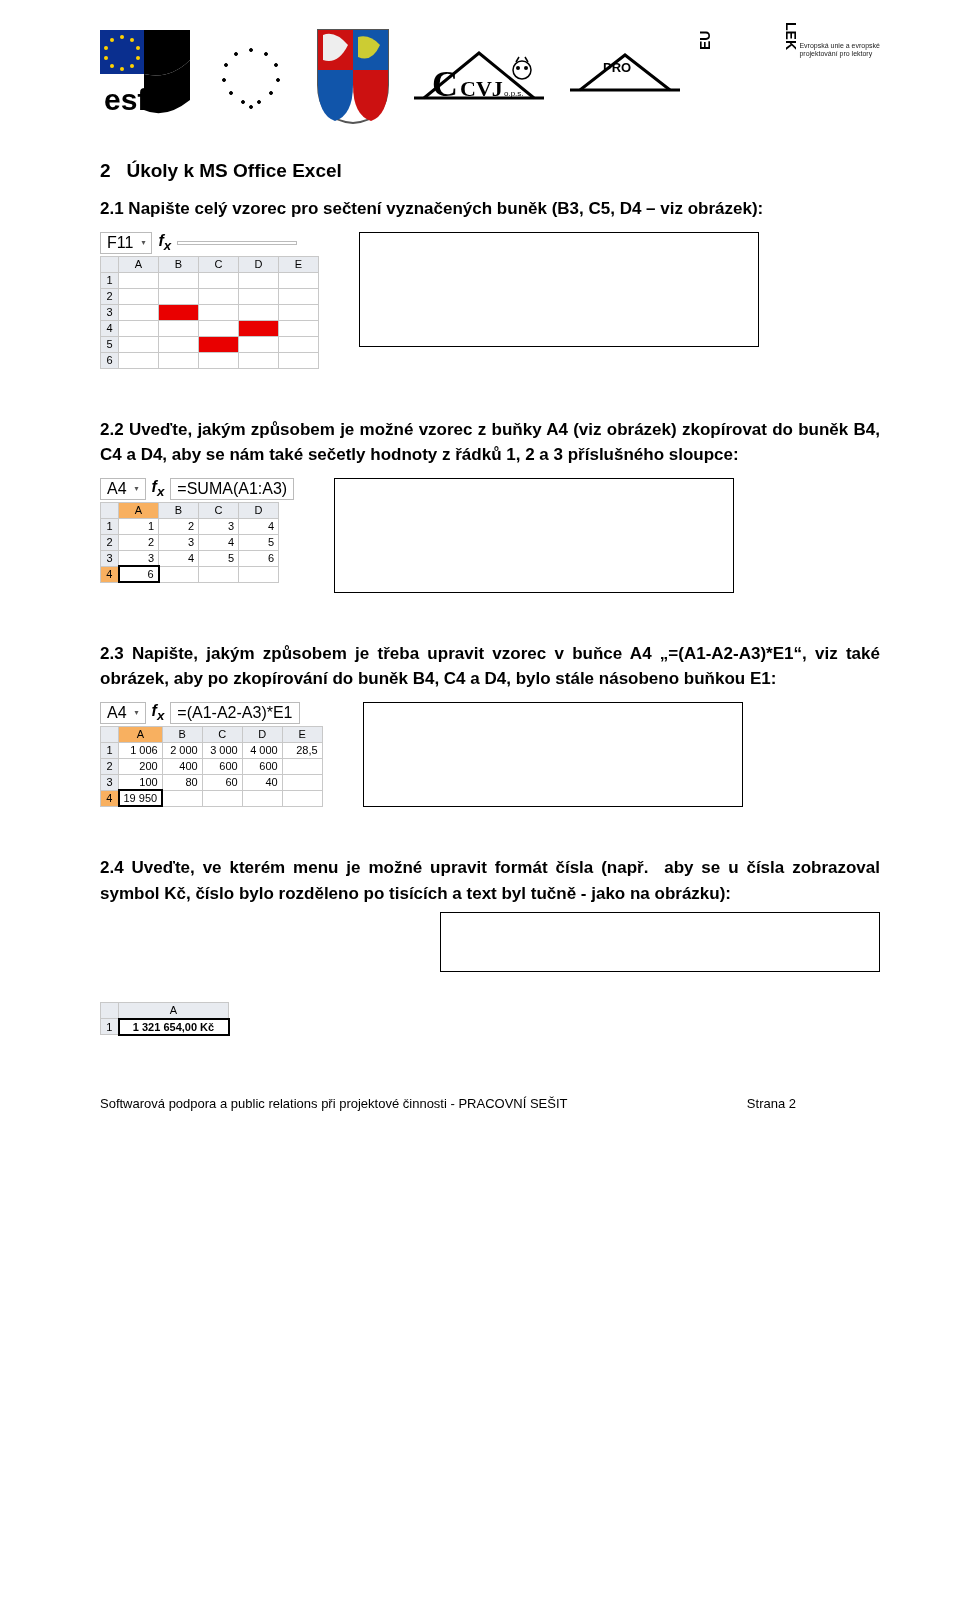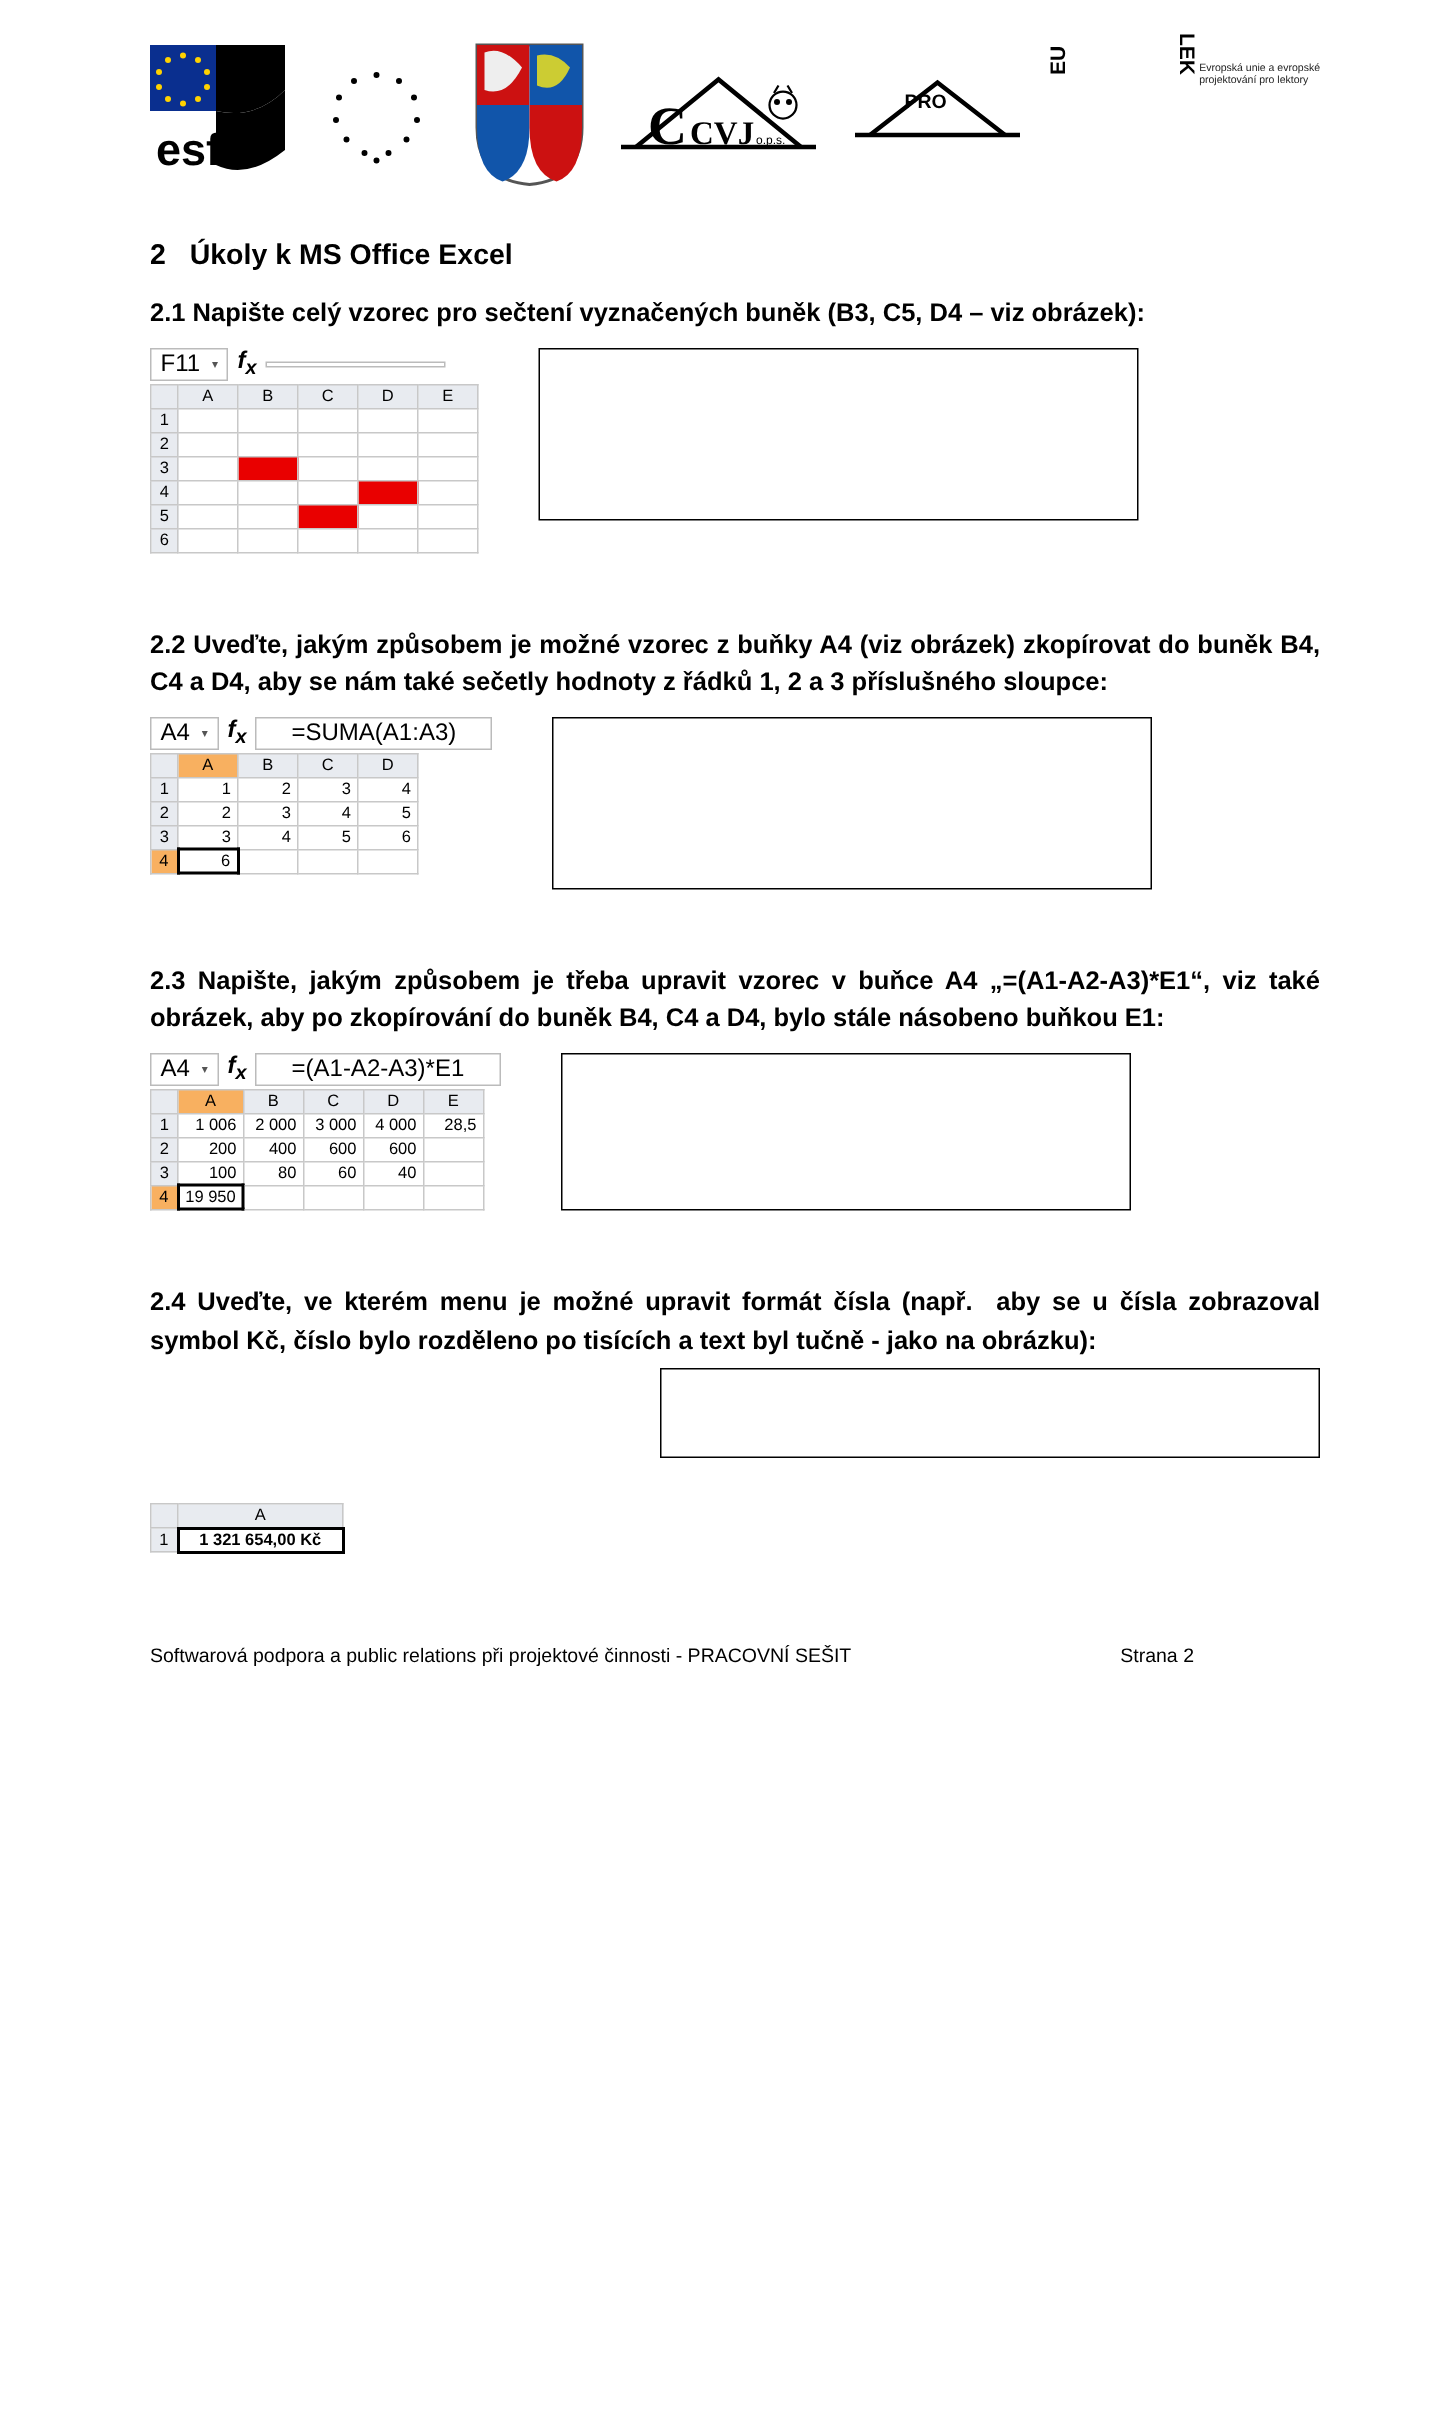--- a/index.html
+++ b/index.html
@@ -81,21 +81,21 @@
     font-family: Arial, sans-serif; font-size:16px;
     margin-bottom:2px;
   }
   .xl-namebox {
     border:1px solid #bbb; background:#fff; padding:1px 6px; min-width:40px;
     display:flex; align-items:center; gap:4px;
   }
   .xl-namebox::after { content:"▾"; font-size:8px; color:#555; margin-left:4px;}
   .xl-fxlabel { font-style:italic; font-weight:bold;text-align:center; }
   .xl-fxbar {
-    border:1px solid #bbb; background:#fff; padding:1px 23px; min-width:120px;
+    border:1px solid #bbb; background:#fff; padding:1px 6px; min-width:120px;
     flex:0 0 auto;
   }
   .footer {
     display:flex; justify-content:space-between;
     font-size:13px; color:#000;
     margin-top: 10px;
     padding: 0 80px 0 100px;
     width:876px;
   }
 </style>

